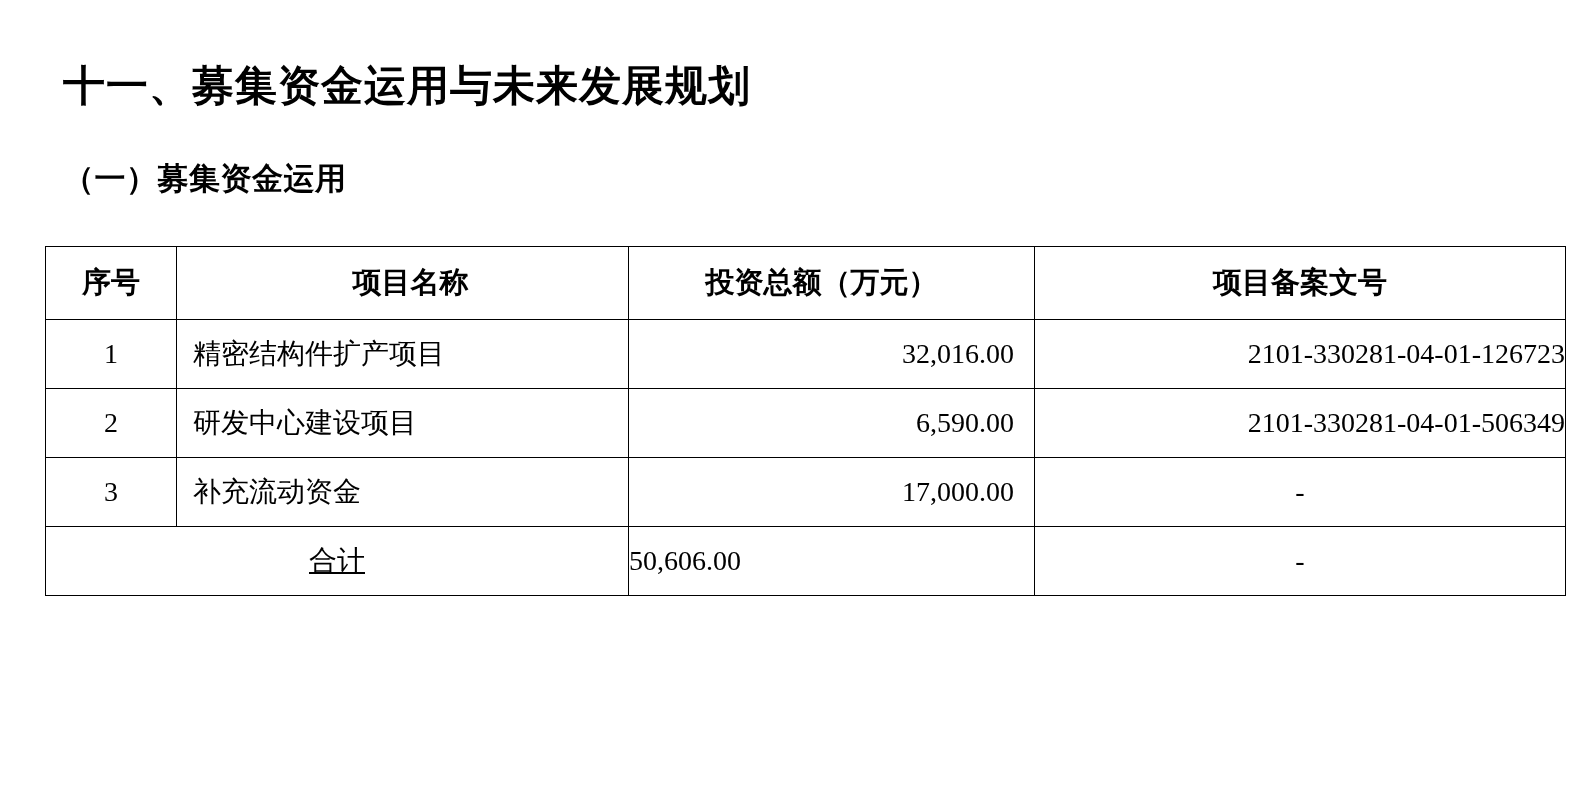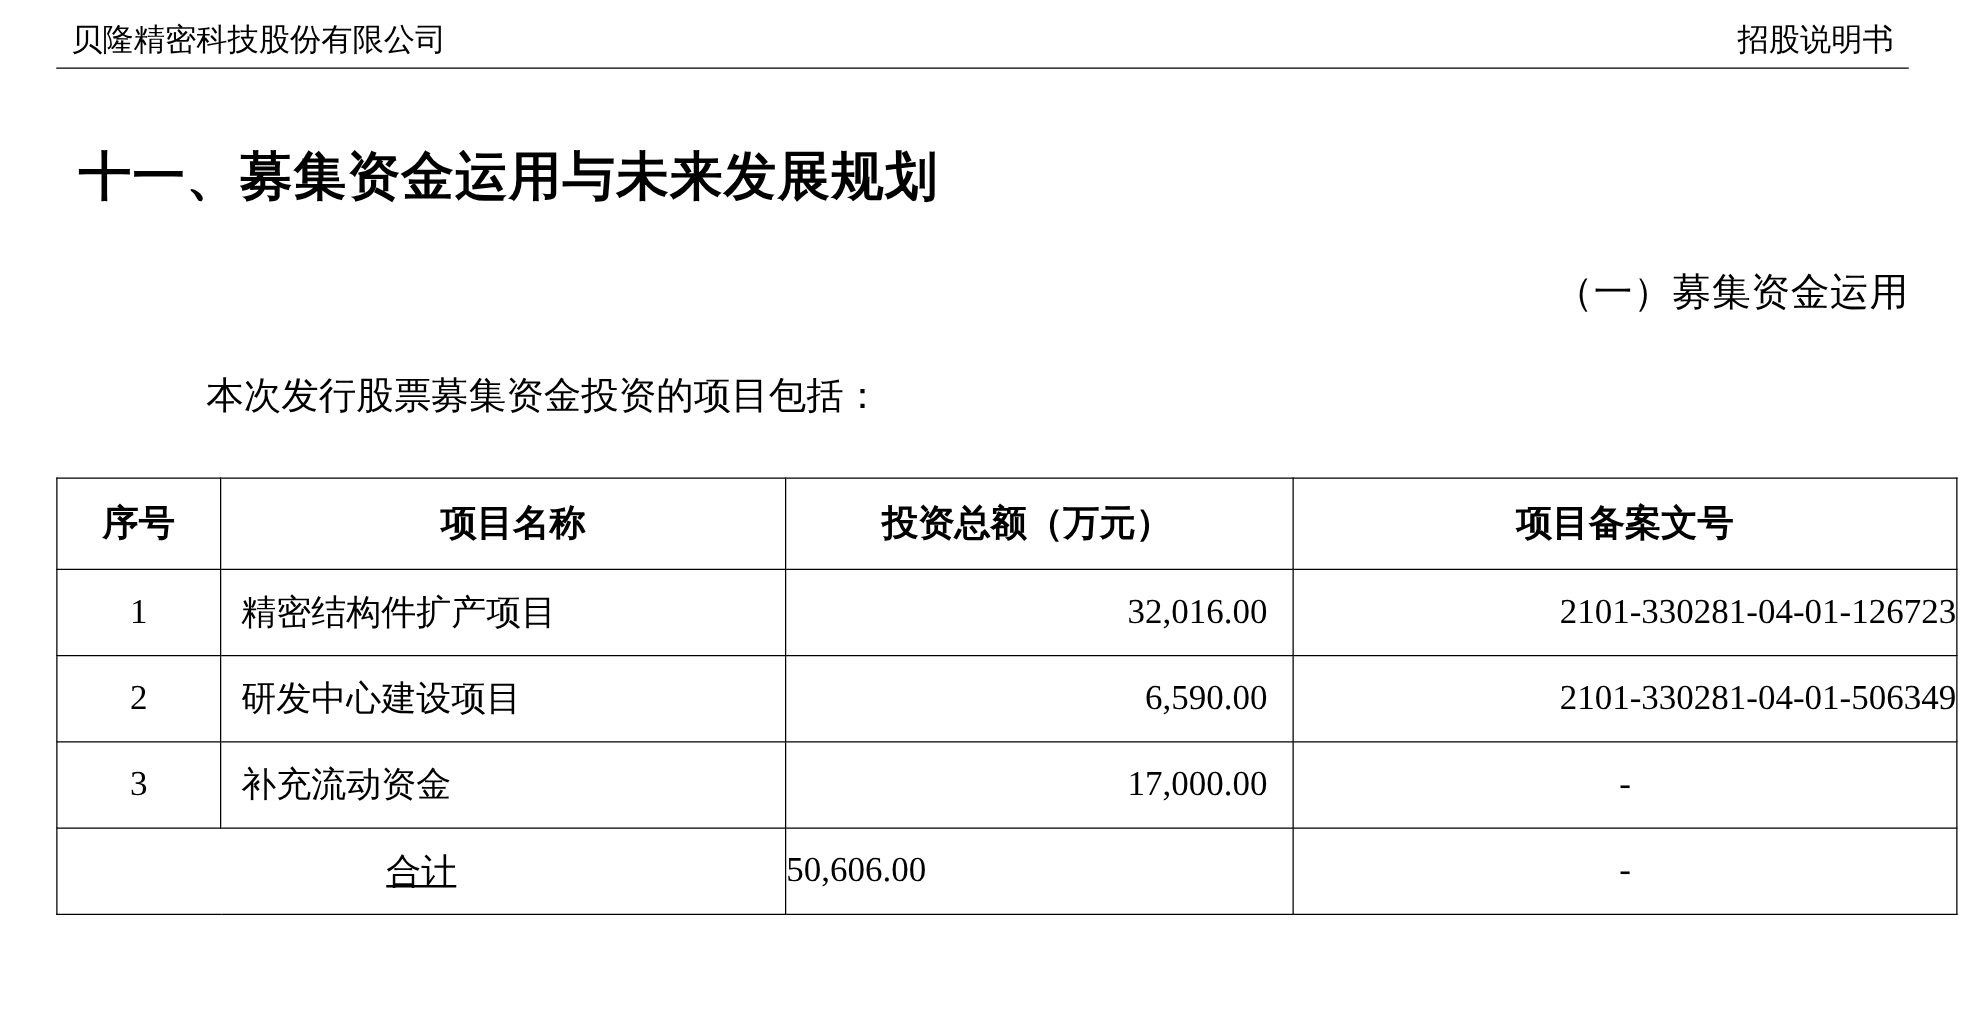--- a/index.html
+++ b/index.html
@@ -40,25 +40,24 @@
   
   h1.sec {
     font-family: Liberation Sans, sans-serif;
     font-weight: bold;
     font-size: 42px;
     letter-spacing: 1px;
     margin: 58px 0 0 18px;
   }
   h2.sub {
     font-family: "Liberation Sans", "DejaVu Sans", sans-serif;
-    font-weight: normal;
+    font-weight: bold;
     font-size: 31px;
     letter-spacing: 0.5px;
     margin: 44px 0 0 18px;
-    text-align: right;
   }
   p.body {
     font-size: 30px;
     margin: 42px 0 0 0;
     text-indent: 120px;
     line-height: 1.3;
   }
 
   
   table.invest {
@@ -97,30 +96,25 @@
     font-weight: bold;
     font-size: 29px;
   }
   .dash { text-align: center; }
 </style>
 </head>
 <body>
 
 <div class="page">
 
-  <div class="runhead">
-    <div class="left">贝隆精密科技股份有限公司</div>
-    <div class="right">招股说明书</div>
-  </div>
 
   <h1 class="sec">十一、募集资金运用与未来发展规划</h1>
 
   <h2 class="sub">（一）募集资金运用</h2>
 
-  <p class="body">本次发行股票募集资金投资的项目包括：</p>
 
   <table class="invest">
     <thead>
       <tr>
         <th class="c-no">序号</th>
         <th class="c-name">项目名称</th>
         <th class="c-amt">投资总额（万元）</th>
         <th class="c-doc">项目备案文号</th>
       </tr>
     </thead>

